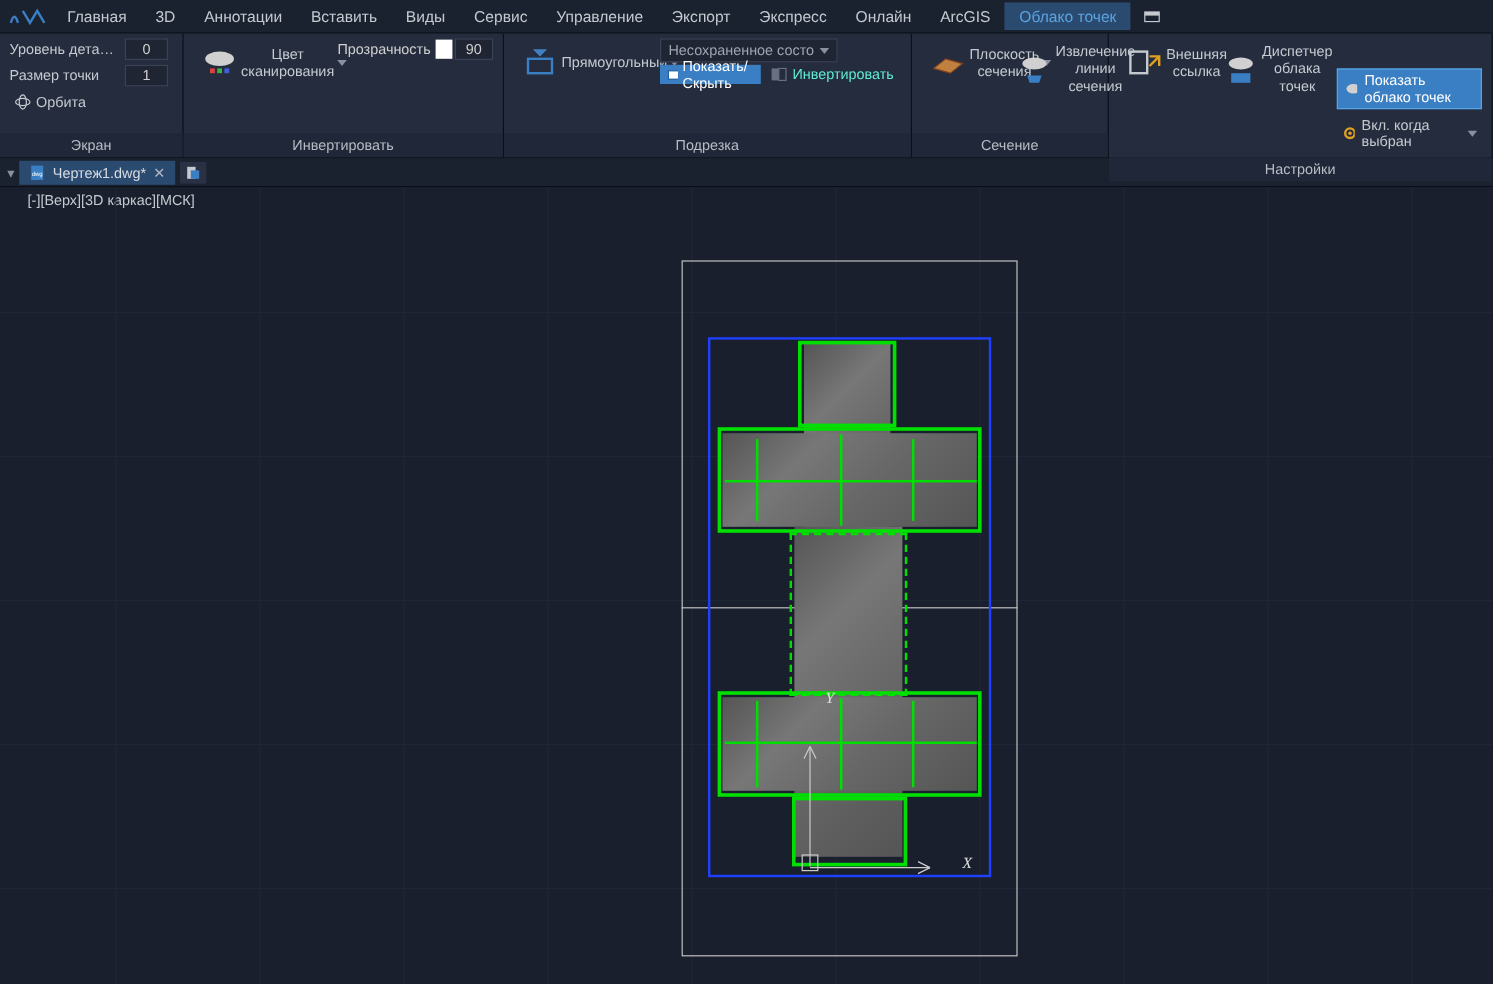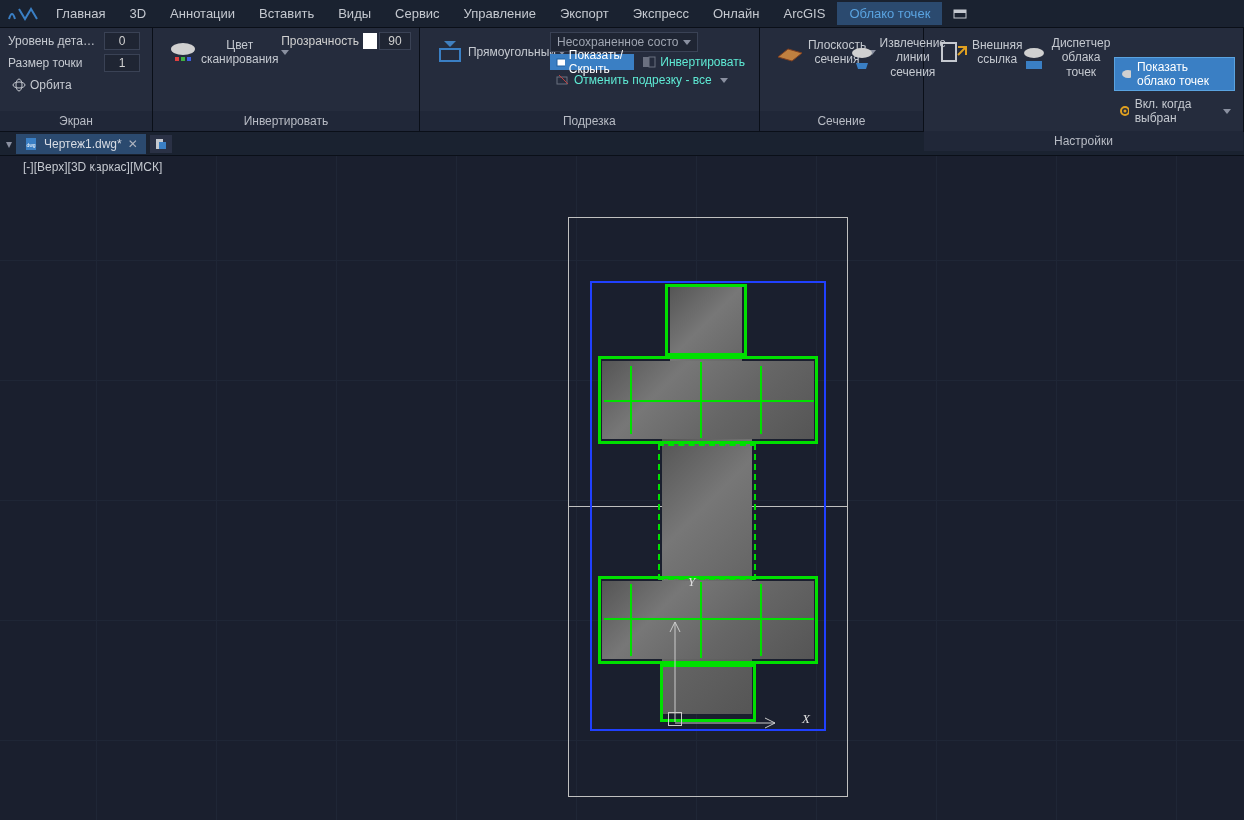--- a/index.html
+++ b/index.html
@@ -173,28 +173,20 @@
             <span>Показать/Скрыть</span>
           </div>
           <div class="small-btn disabled">
             <svg width="14" height="12">
                 <rect x="1" y="1" width="6" height="10" fill="#6a7080"></rect>
                 <rect x="7" y="1" width="6" height="10" fill="none" stroke="#6a7080"></rect>
               </svg>
             <span>Инвертировать</span>
           </div>
         </div>
-        <div class="small-btn disabled">
-          <svg width="14" height="12">
-              <rect x="1" y="3" width="10" height="7" fill="none" stroke="#6a7080"></rect>
-              <line x1="3" y1="1" x2="12" y2="10" stroke="#c04040"></line>
-            </svg>
-          <span>Отменить подрезку - все</span>
-          <span class="caret" style="margin-left:4px"></span>
-        </div>
       </div>
     </div>
     <div class="ribbon-panel-title">Подрезка</div>
   </div>
 
   <div class="ribbon-panel" style="width:164px">
     <div class="ribbon-panel-body">
       <div class="big-btn">
         <div class="big-btn-icon">
           <svg width="32" height="26">

